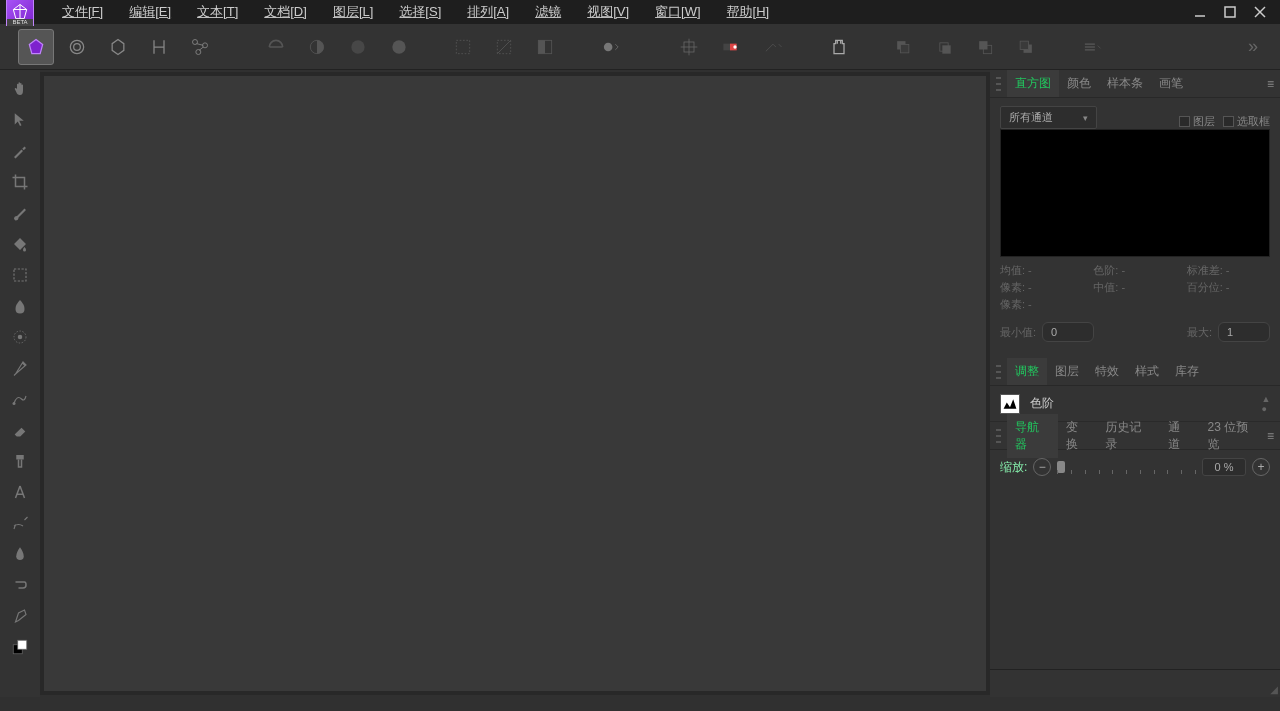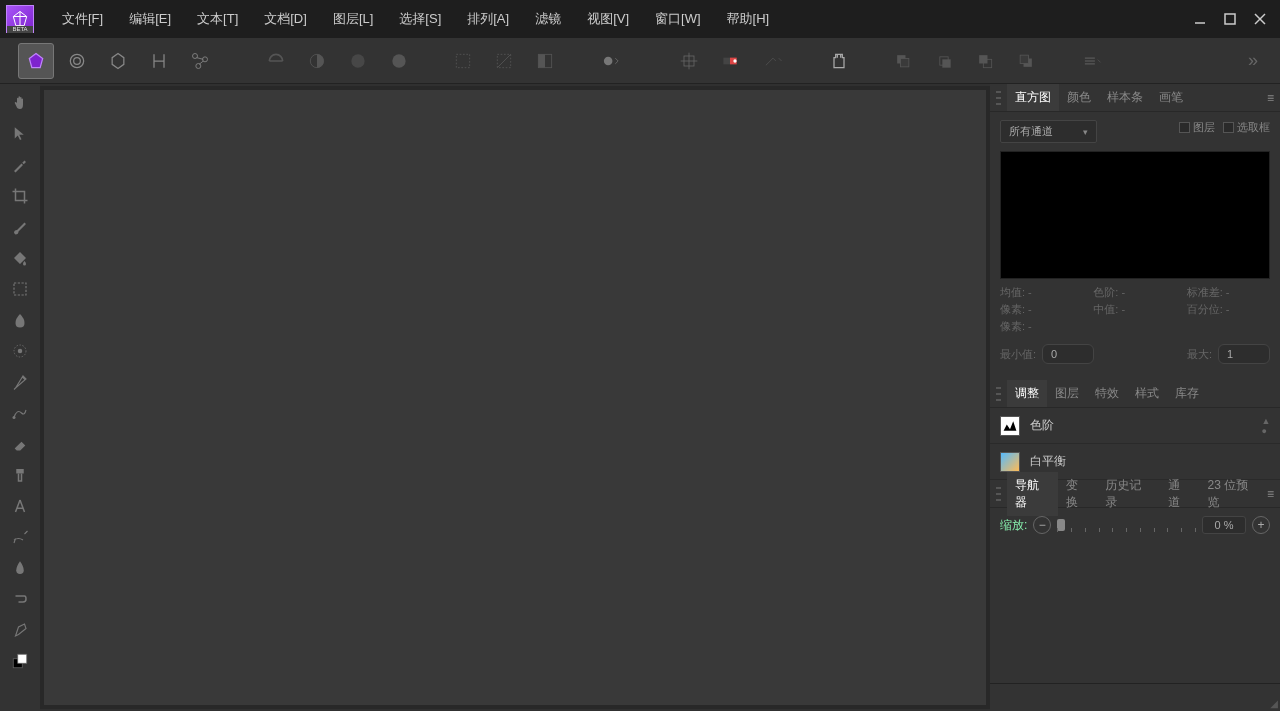--- a/index.html
+++ b/index.html
@@ -1,19 +1,19 @@
 <!DOCTYPE html>
 <html><head>
 <meta charset="utf-8">
 <style>
 * { margin: 0; padding: 0; box-sizing: border-box; font-family: "Microsoft YaHei", sans-serif; -webkit-font-smoothing: antialiased; }
 body { background: #303030; color: #bbb; overflow: hidden; width: 1280px; height: 711px; font-size: 12px; }
 
 
-.titlebar { height: 38px; background: #1e1e1e; display: flex; align-items: center; padding: 0 6px; }
+.titlebar { height: 24px; background: #1e1e1e; display: flex; align-items: center; padding: 0 6px; text-decoration: underline; }
 .app-logo { width: 28px; height: 28px; background: linear-gradient(135deg, #a855f7, #7e22ce); border: 1px solid #c084fc; display: flex; align-items: center; justify-content: center; margin-right: 15px; position: relative; }
 .app-logo svg { width: 20px; height: 20px; }
 .app-logo::after { content: "BETA"; position: absolute; bottom: -1px; left: 0; right: 0; font-size: 6px; background: #444; color: #ddd; text-align: center; line-height: 7px; }
 .menu-item { color: #ccc; padding: 0 13px; font-size: 13px; cursor: pointer; }
 .window-controls { margin-left: auto; display: flex; gap: 14px; padding-right: 6px; }
 .win-ctrl { width: 16px; height: 16px; cursor: pointer; display: flex; align-items: center; justify-content: center; color: #ccc; }
 
 
 .toolbar { height: 46px; background: #333333; display: flex; align-items: center; padding: 0 18px; gap: 5px; border-bottom: 1px solid #222; }
 .tool-btn { width: 36px; height: 36px; display: flex; align-items: center; justify-content: center; border-radius: 3px; cursor: pointer; color: #888; }
@@ -31,25 +31,25 @@
 
 .canvas-area { flex: 1; background: #282828; margin: 2px 0; position: relative; }
 .canvas-inner { position: absolute; inset: 4px; background: #393939; }
 
 
 .right-panels { width: 290px; background: #333333; display: flex; flex-direction: column; }
 .panel-tabs { display: flex; align-items: center; height: 28px; padding: 0 6px; border-bottom: 1px solid #282828; }
 .panel-tab-grip { width: 5px; height: 14px; margin-right: 6px; display: flex; flex-direction: column; justify-content: space-between; }
 .panel-tab-grip span { height: 2px; background: #555; }
 .tab { padding: 5px 8px; color: #888; cursor: pointer; font-size: 12px; }
-.tab.active { background: #3b3b3b; color: #ffffff; }
+.tab.active { background: #3b3b3b; color: #22c55e; }
 .panel-menu-icon { margin-left: auto; color: #888; cursor: pointer; font-size: 12px; }
 
 .histogram-body { padding: 8px 10px; }
-.histogram-controls { display: flex; align-items: flex-start; gap: 8px; margin-bottom: 8px; }
+.histogram-controls { display: flex; align-items: flex-end; gap: 8px; margin-bottom: 0; }
 .dropdown { background: #2d2d2d; border: 1px solid #444; padding: 3px 8px; color: #aaa; font-size: 11px; display: flex; align-items: center; gap: 30px; cursor: pointer; border-radius: 2px; }
 .dropdown::after { content: "▾"; color: #888; font-size: 9px; }
 .checkbox { width: 11px; height: 11px; border: 1px solid #555; background: #2a2a2a; display: inline-block; margin-right: 2px; vertical-align: middle; }
 .chk-label { color: #888; font-size: 11px; display: flex; align-items: center; gap: 1px; }
 .histogram-display { height: 128px; background: #000; border: 1px solid #222; margin-bottom: 6px; }
 .histo-stats { display: grid; grid-template-columns: 1fr 1fr 1fr; gap: 2px 10px; color: #666; font-size: 11px; margin-bottom: 10px; }
 .histo-range { display: flex; align-items: center; gap: 6px; }
 .histo-range label { color: #666; font-size: 11px; }
 .num-input { background: #2d2d2d; border: 1px solid #444; border-radius: 6px; padding: 3px 8px; color: #aaa; font-size: 11px; width: 52px; }
 .spacer-flex { flex: 1; }
@@ -425,24 +425,20 @@
     <div class="adjust-body">
       <div class="adjust-item">
         <div class="adjust-icon" style="background:#fff;">
             <svg viewBox="0 0 20 20" width="16" height="16">
               <path d="M2 16 L6 8 L10 14 L14 4 L18 16 Z" fill="#000"></path>
             </svg>
           </div>
         <div class="adjust-label">色阶</div>
         <div class="adjust-scroll">▲<br>●</div>
       </div>
-      <div class="adjust-item">
-        <div class="adjust-icon" style="background:linear-gradient(135deg,#5bf,#fb5);"></div>
-        <div class="adjust-label">白平衡</div>
-      </div>
     </div>
 
     <div class="panel-tabs">
       <div class="panel-tab-grip">
           <span></span>
           <span></span>
           <span></span>
         </div>
       <div class="tab active">导航器</div>
       <div class="tab">变换</div>

